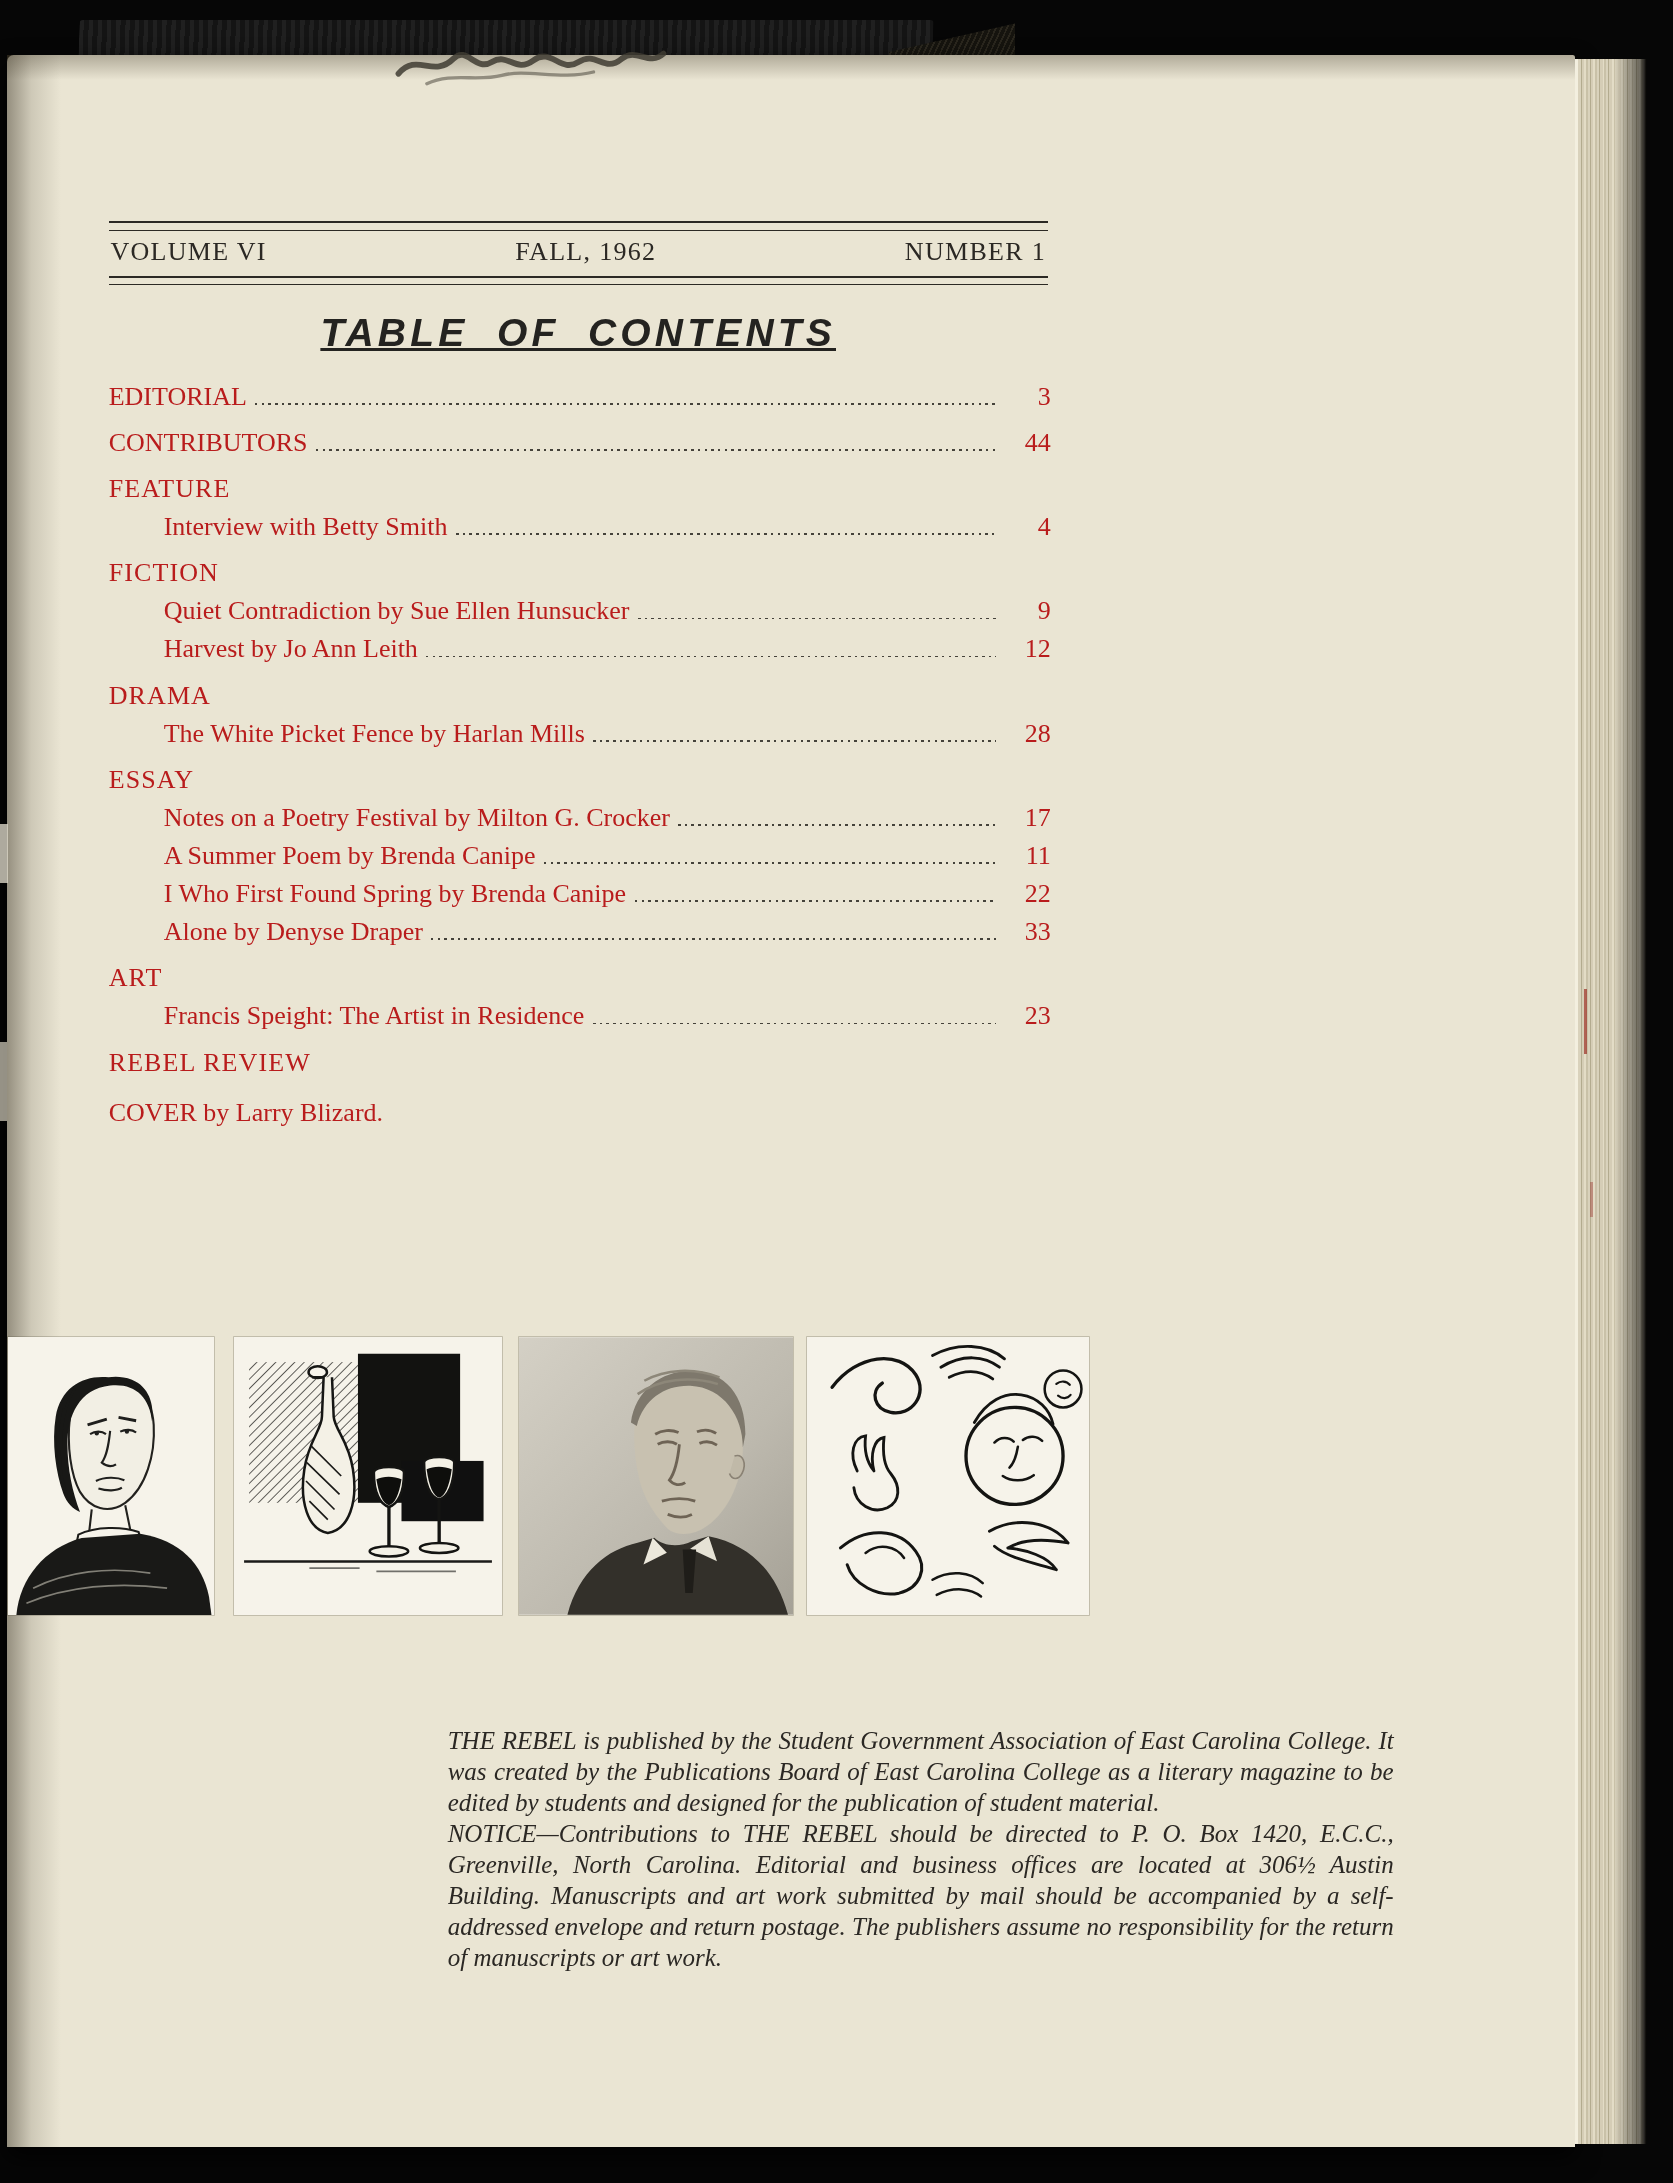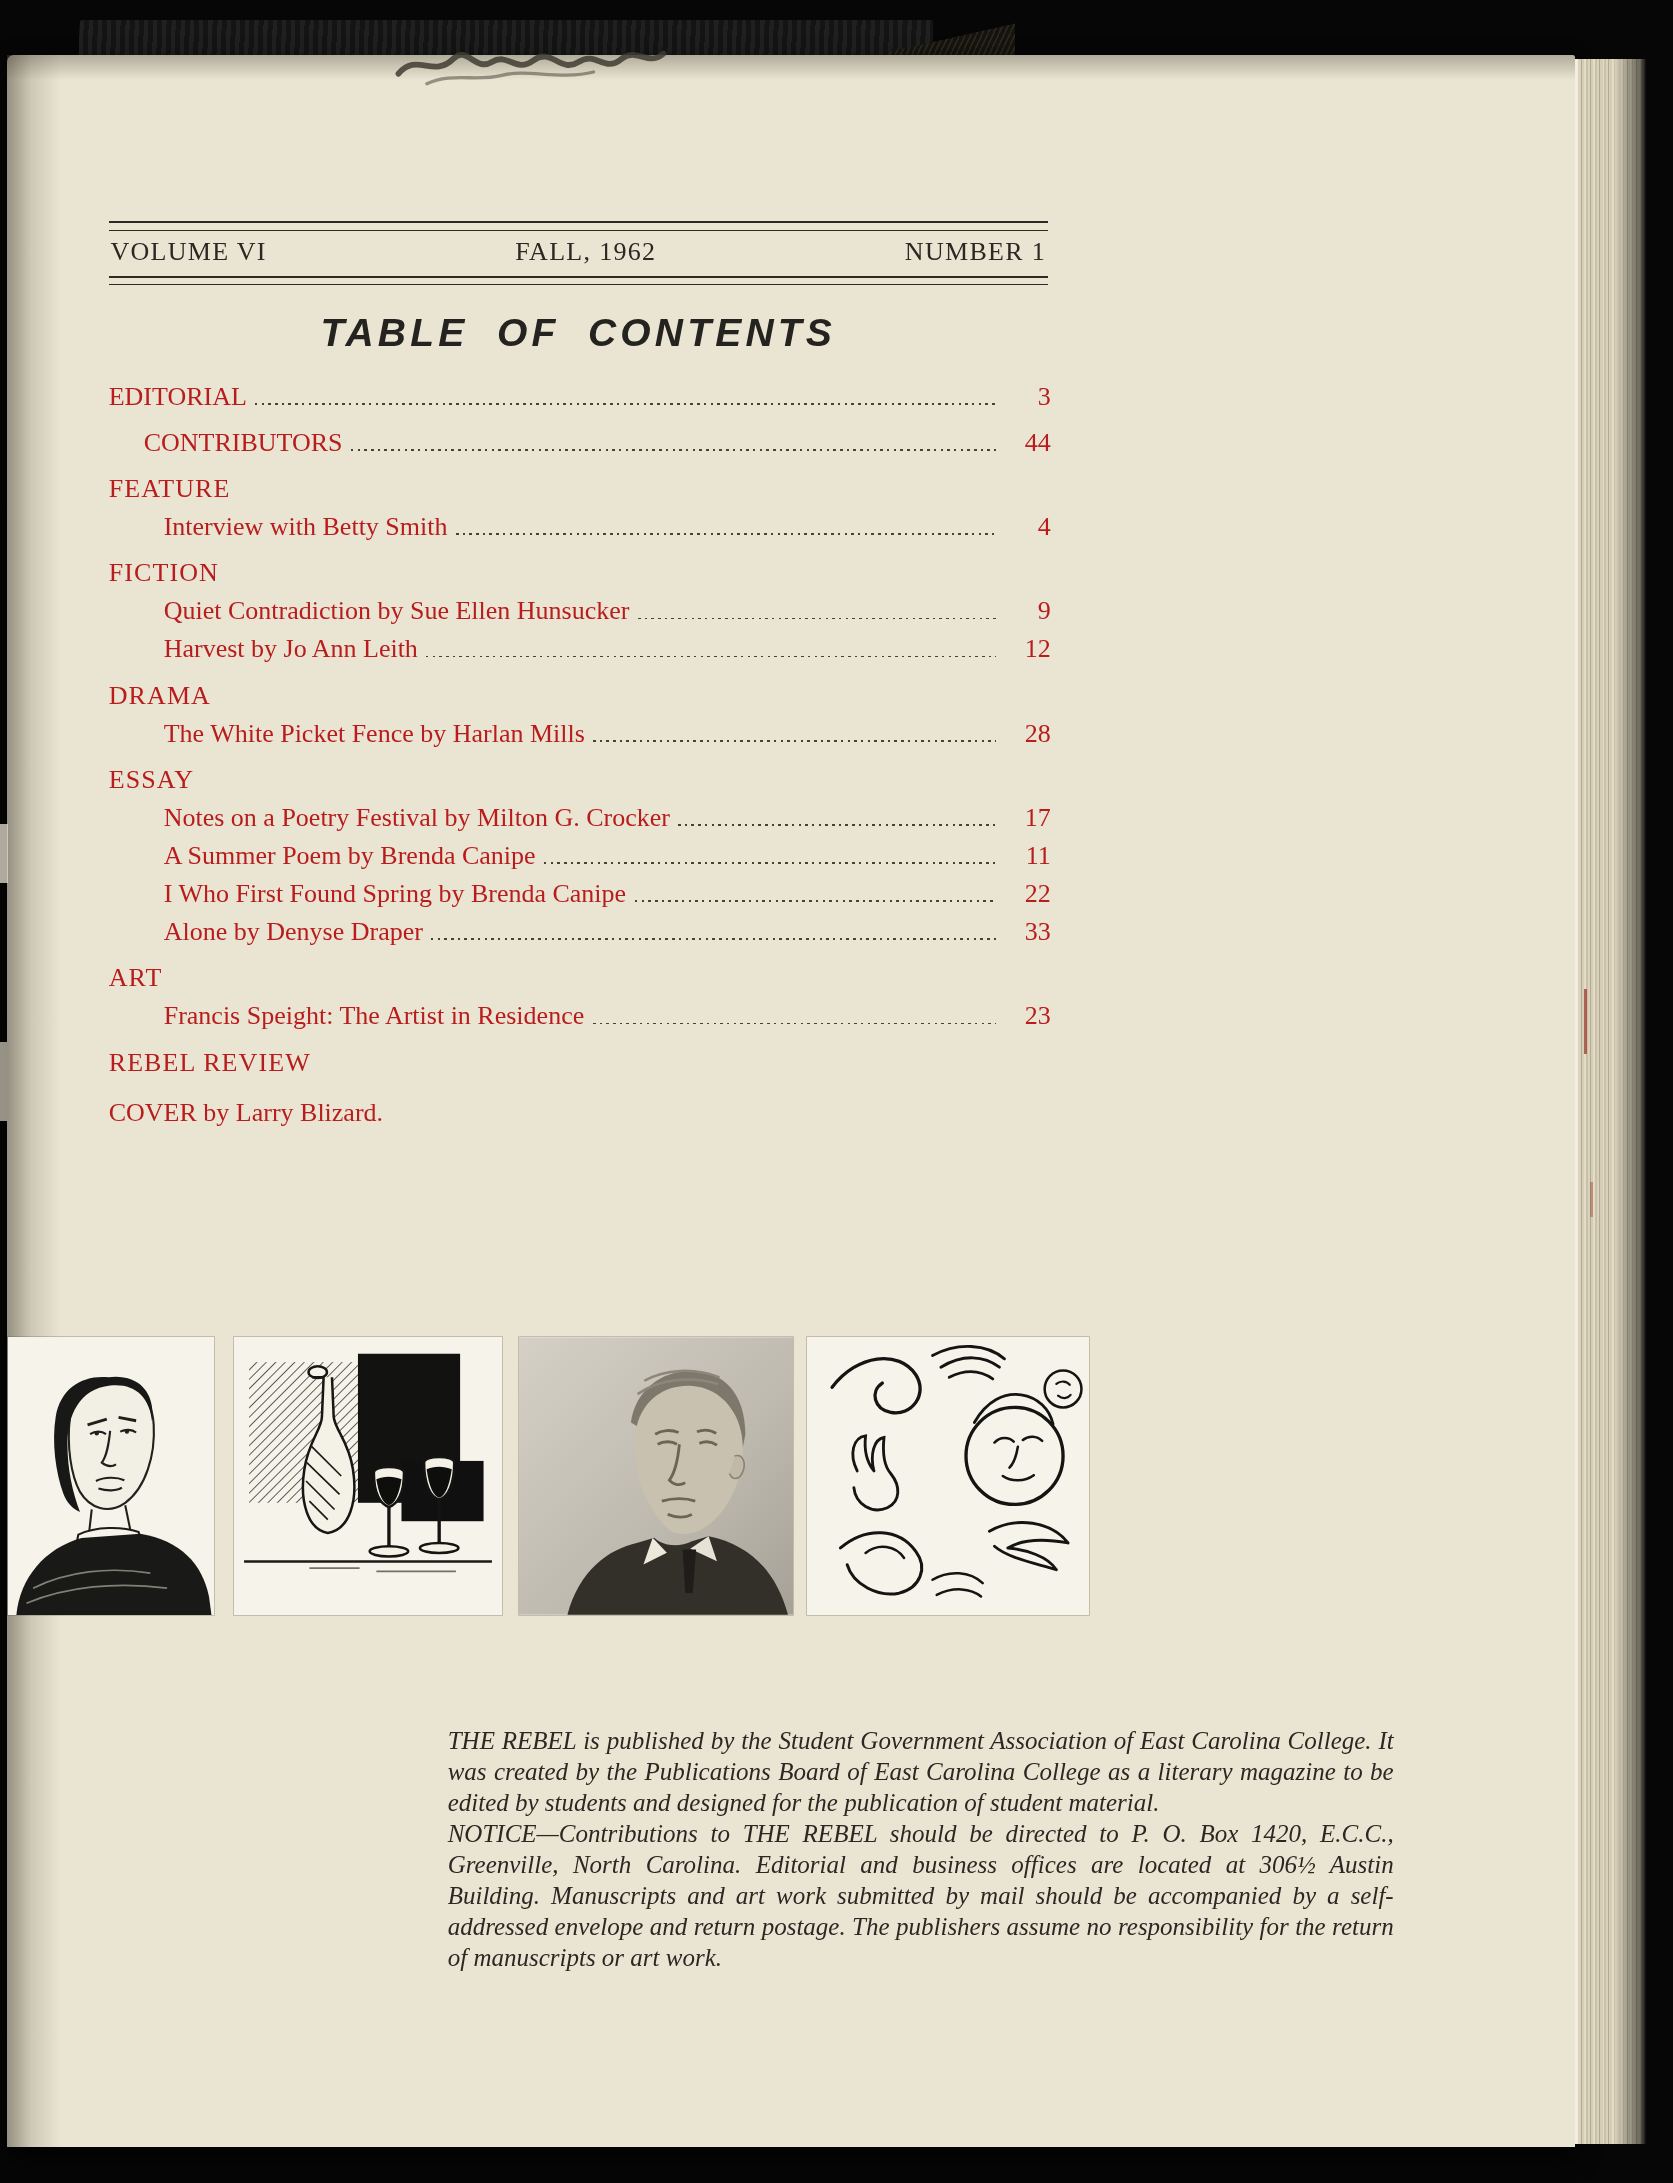--- a/index.html
+++ b/index.html
@@ -57,27 +57,27 @@
   .masthead{position:absolute;left:102px;top:166px;width:939px;color:#2b2824;}
   .rule{height:6.7px;border-top:2.5px solid #2c2a24;border-bottom:1.7px solid #2c2a24;}
   .mast-row{
     display:flex;justify-content:space-between;align-items:center;
     padding:6.7px 1.7px 8.4px;font-size:26px;letter-spacing:1.3px;
   }
   
   .pagetitle{
     position:absolute;left:102px;top:256px;width:939px;text-align:center;
     font-family:"Liberation Sans", sans-serif;font-style:italic;font-weight:bold;
-    font-size:39px;letter-spacing:4.2px;word-spacing:13.4px;color:#242320;
+    font-size:39px;letter-spacing:4.2px;word-spacing:13.4px;color:#242320;text-decoration:underline;
   }
   
   .toc{position:absolute;left:102px;top:323px;width:942px;font-size:26px;color:#b91c1c;}
   .row{display:flex;align-items:baseline;height:38px;line-height:38px;white-space:nowrap;}
   .hdr{letter-spacing:1.1px;margin-top:8.4px;}
-  .sp{margin-top:7.5px;margin-left:35px;}
+  .sp{margin-top:7.5px;}
   .indent{padding-left:55px;}
   .indent2{padding-left:99px;}
   .leader{
     flex:1 1 auto;height:1.7px;margin:0 5px 1.7px 8.4px;
     background:repeating-linear-gradient(90deg,#45423a 0 2.5px,transparent 2.5px 6.7px);
   }
   .pg{flex:none;min-width:50px;text-align:right;}
   .wide{word-spacing:5.9px;}
   .cover-row{margin-top:11.7px;}
   

